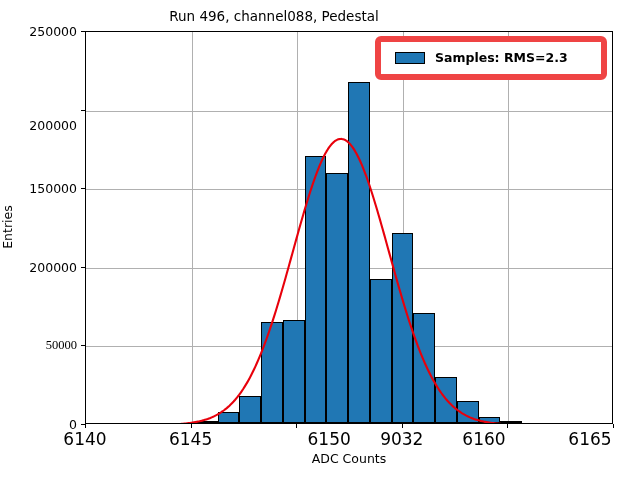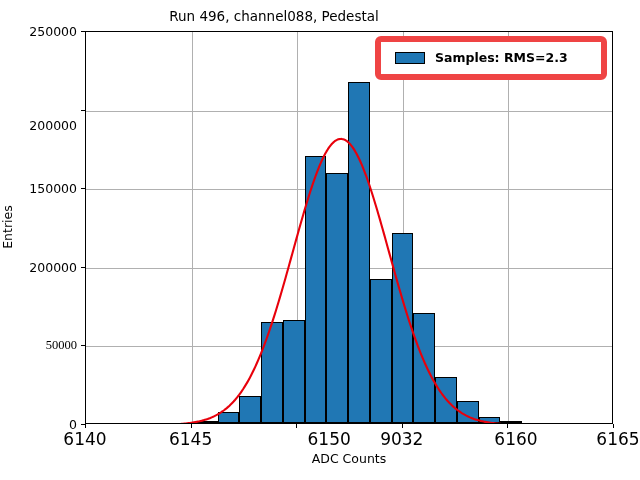--- a/index.html
+++ b/index.html
@@ -104,22 +104,22 @@
       <div class="ytlabel" style="top: 266.8px;">200000</div>
       <div class="ytlabel" style="top: 188.2px;">150000</div>
       <div class="ytlabel" style="top: 125px;">200000</div>
       <div class="ytlabel" style="top: 31px;">250000</div>
     </div>
   <div id="xlabellayer">
       <div class="xtlabel" style="left: 85px;">6140</div>
       <div class="xtlabel" style="left: 190.6px;">6145</div>
       <div class="xtlabel" style="left: 296.2px; margin-left: 33px;">6150</div>
       <div class="xtlabel" style="left: 401.8px;">9032</div>
-      <div class="xtlabel" style="left: 516px;">6160</div>
-      <div class="xtlabel" style="left: 618px;">6165</div>
+      <div class="xtlabel" style="left: 484px;">6160</div>
+      <div class="xtlabel" style="left: 590px;">6165</div>
     </div>
 
   <div class="legend">
     <div class="legend-row">
       <span class="legend-swatch-wrap">
           <span class="swatch-patch"></span>
         </span>
       <span class="legend-text">Samples: RMS=2.3</span>
     </div>
   </div>

